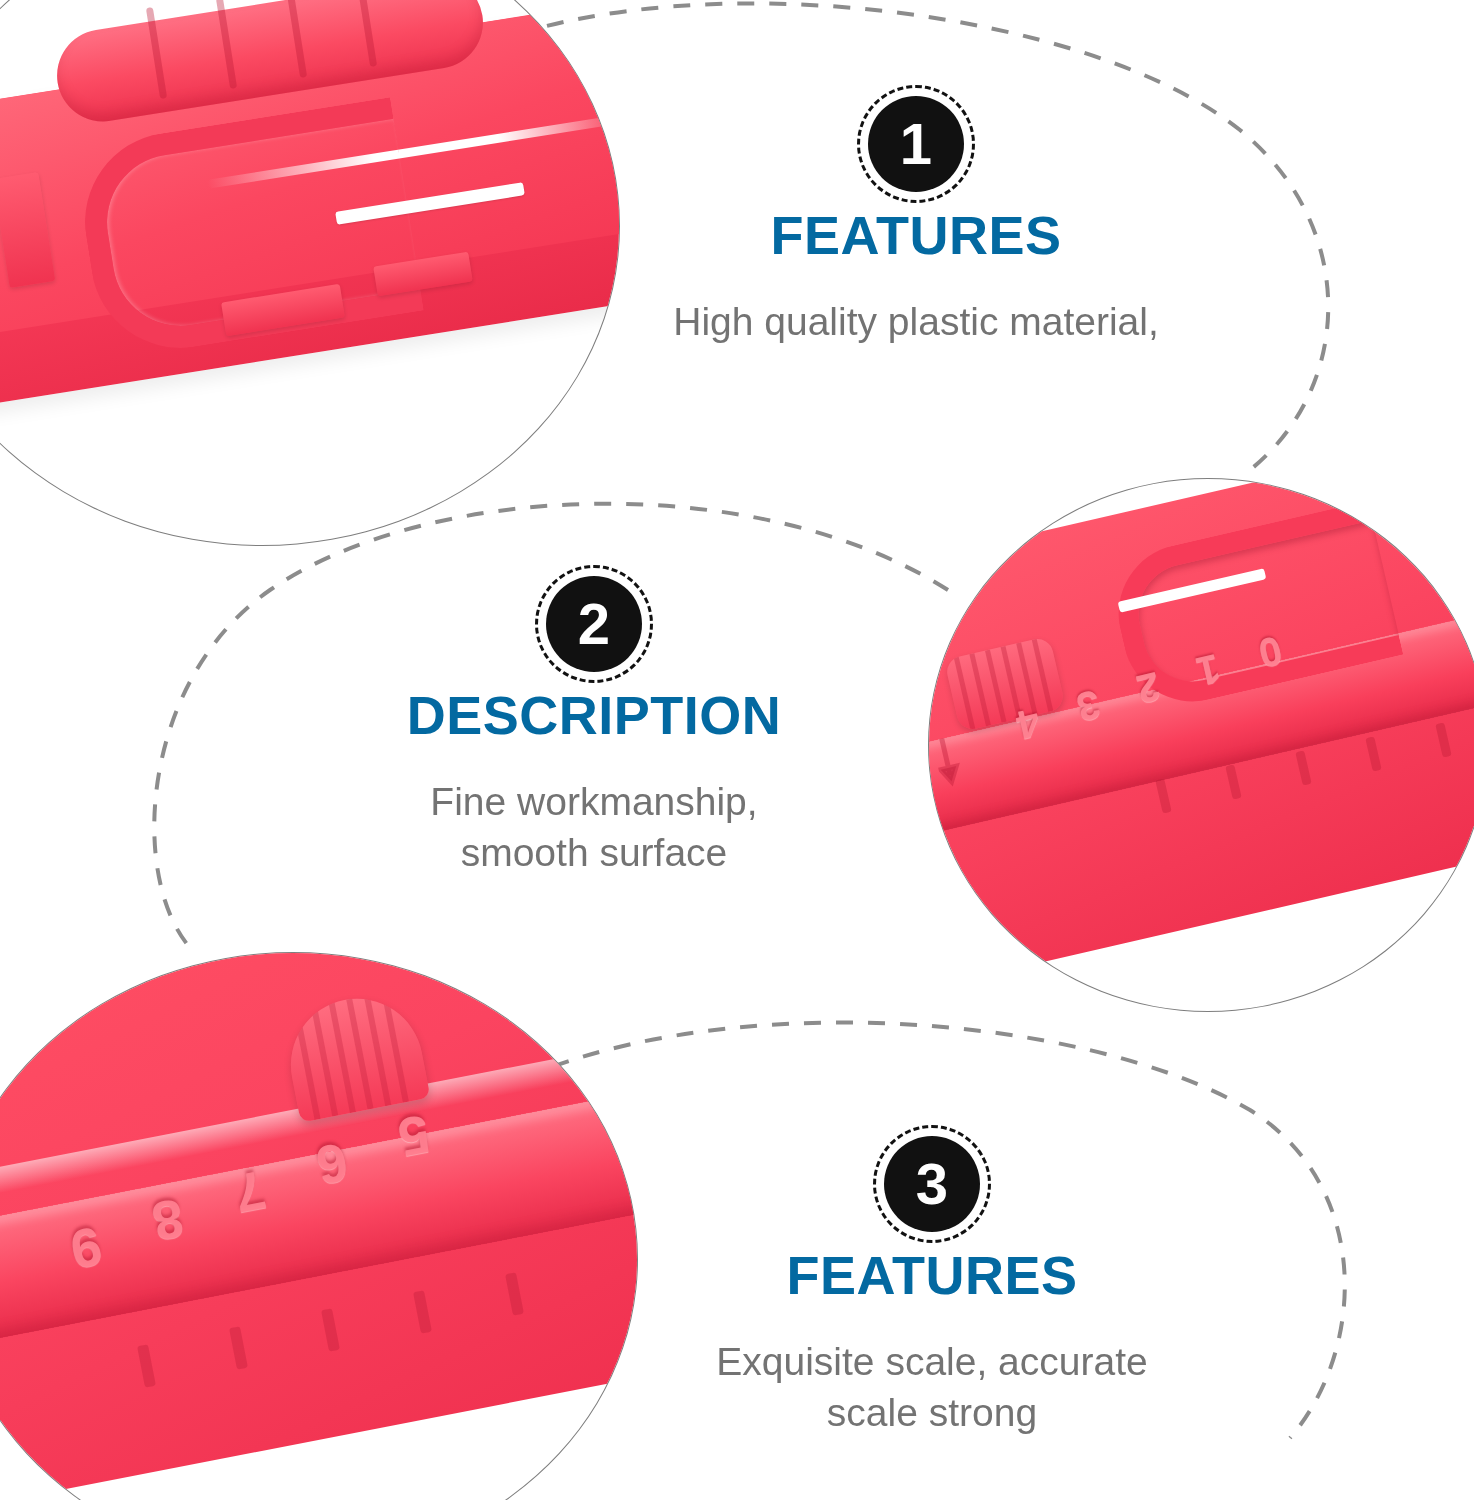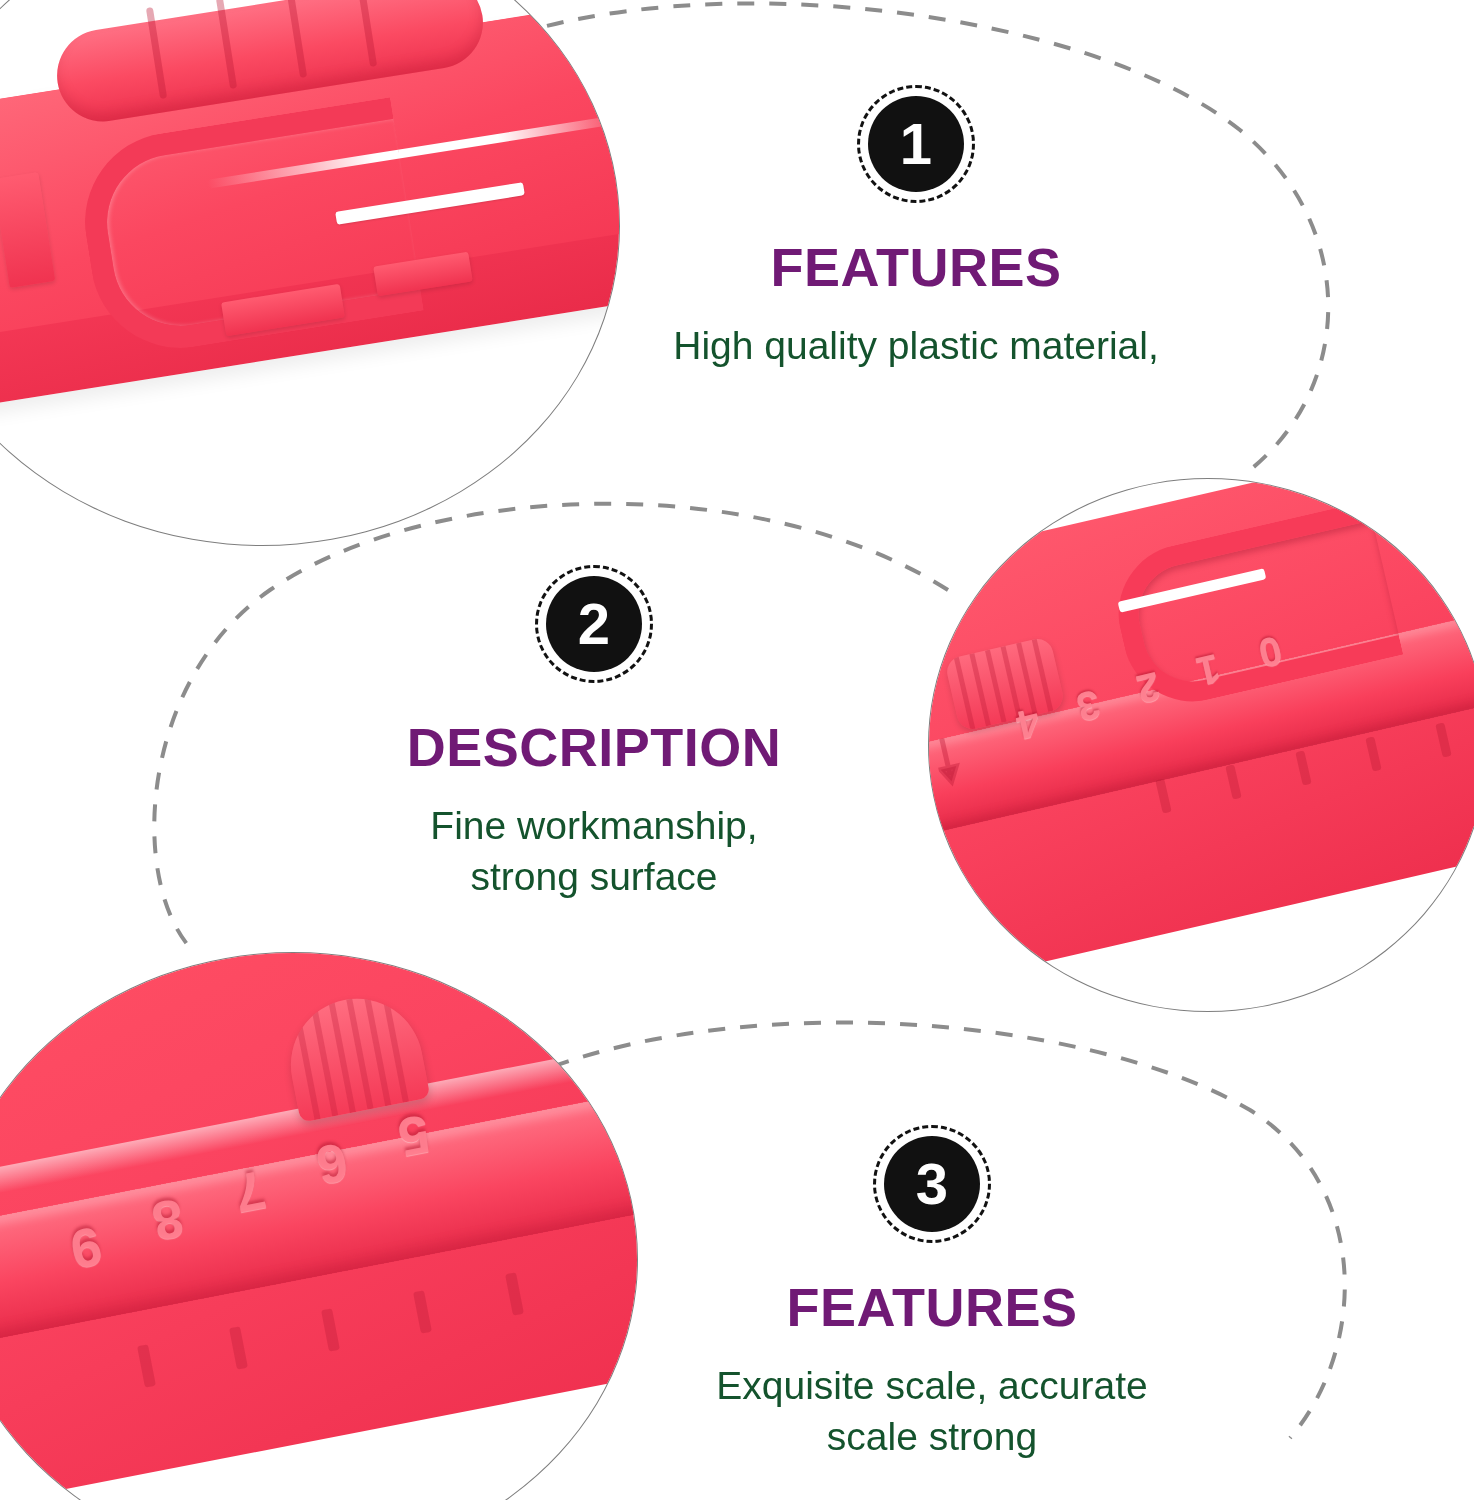--- a/index.html
+++ b/index.html
@@ -97,23 +97,23 @@
 
   
   .block{position:absolute;text-align:center;}
   .badge{position:relative;width:96px;height:96px;margin:0 auto;}
   .badge .ring{position:absolute;left:-11px;top:-11px;width:118px;height:118px;
                border:3px dashed #111;border-radius:50%;box-sizing:border-box;}
   .badge .disc{position:absolute;inset:0;background:#111111;border-radius:50%;
                display:flex;align-items:center;justify-content:center;}
   .badge .num{color:#ffffff;font-size:58px;font-weight:700;line-height:1;
               font-family:"Liberation Sans",sans-serif;}
-  .head{font-size:54px;font-weight:700;color:#701a75;letter-spacing:.5px;
-        margin-top:48px;line-height:1;}
-  .desc{font-size:39px;color:#14532d;line-height:1.32;margin-top:26px;font-weight:400;}
+  .head{font-size:54px;font-weight:700;color:#0369a1;letter-spacing:.5px;
+        margin-top:16px;line-height:1;}
+  .desc{font-size:39px;color:#737373;line-height:1.32;margin-top:34px;font-weight:400;}
   .desc span{display:block;}
 </style>
 </head>
 <body>
 
 <div class="stage">
 
   <svg class="lines" viewBox="0 0 1474 1500" width="1474" height="1500">
 
     <path fill="none" stroke="#8c8c8c" stroke-width="4" stroke-dasharray="17 15" stroke-linecap="butt" d="M 486 45 C 700 -38 1090 10 1240 130
@@ -223,21 +223,21 @@
   <div class="block" id="block2" style="left:338px;top:576px;width:512px;">
     <div class="badge">
       <div class="ring"></div>
       <div class="disc">
         <span class="num">2</span>
       </div>
     </div>
     <div class="head">DESCRIPTION</div>
     <div class="desc">
       <span>Fine workmanship,</span>
-      <span>strong surface</span>
+      <span>smooth surface</span>
     </div>
   </div>
 
   <div class="block" id="block3" style="left:676px;top:1136px;width:512px;">
     <div class="badge">
       <div class="ring"></div>
       <div class="disc">
         <span class="num">3</span>
       </div>
     </div>

